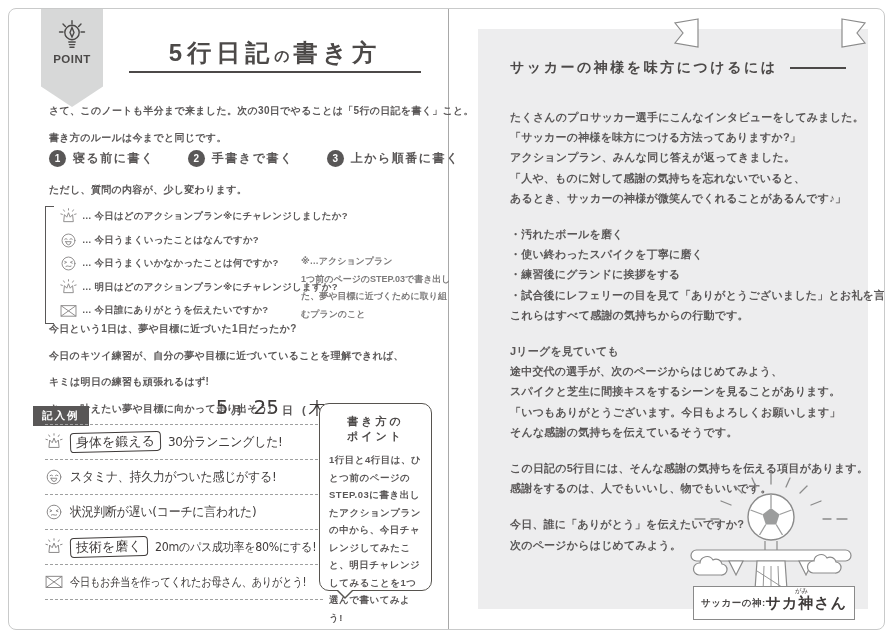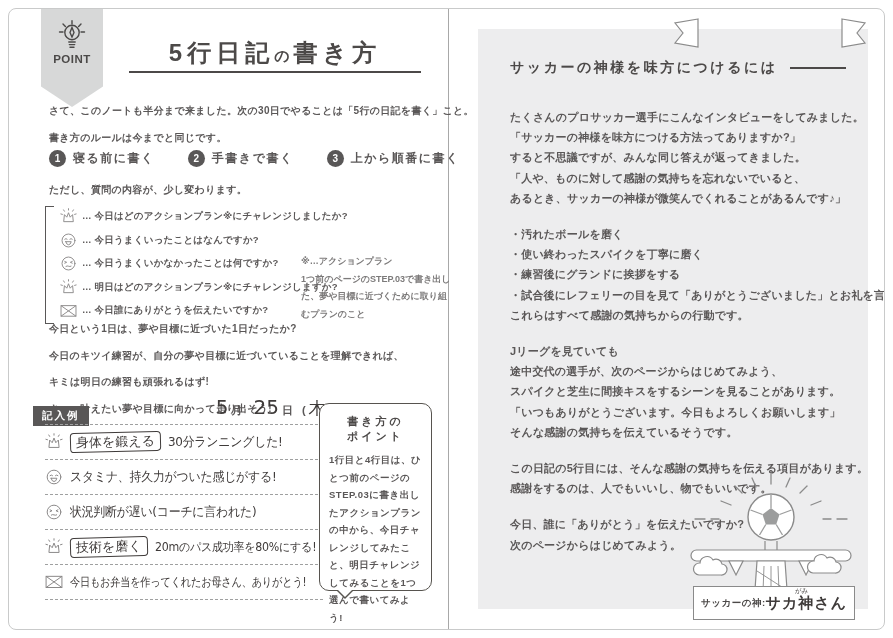--- a/index.html
+++ b/index.html
@@ -272,21 +272,21 @@
   <div class="panel">
     <div class="r-titlerow">
       <span class="r-title">サッカーの神様を味方につけるには</span>
       <span class="r-titleline"></span>
     </div>
     <div class="r-paras">
       <p>
         </p>
         <div class="r-line">たくさんのプロサッカー選手にこんなインタビューをしてみました。</div>
         <div class="r-line">「サッカーの神様を味方につける方法ってありますか?」</div>
-        <div class="r-line">すると不思議ですが、みんな同じ答えが返ってきました。</div>
+        <div class="r-line">アクションプラン、みんな同じ答えが返ってきました。</div>
         <div class="r-line">「人や、ものに対して感謝の気持ちを忘れないでいると、</div>
         <div class="r-line">あるとき、サッカーの神様が微笑んでくれることがあるんです♪」</div>
       <p></p>
       <p>
         </p>
         <div class="r-line">・汚れたボールを磨く</div>
         <div class="r-line">・使い終わったスパイクを丁寧に磨く</div>
         <div class="r-line">・練習後にグランドに挨拶をする</div>
         <div class="r-line">・試合後にレフェリーの目を見て「ありがとうございました」とお礼を言う</div>
         <div class="r-line">これらはすべて感謝の気持ちからの行動です。</div>

